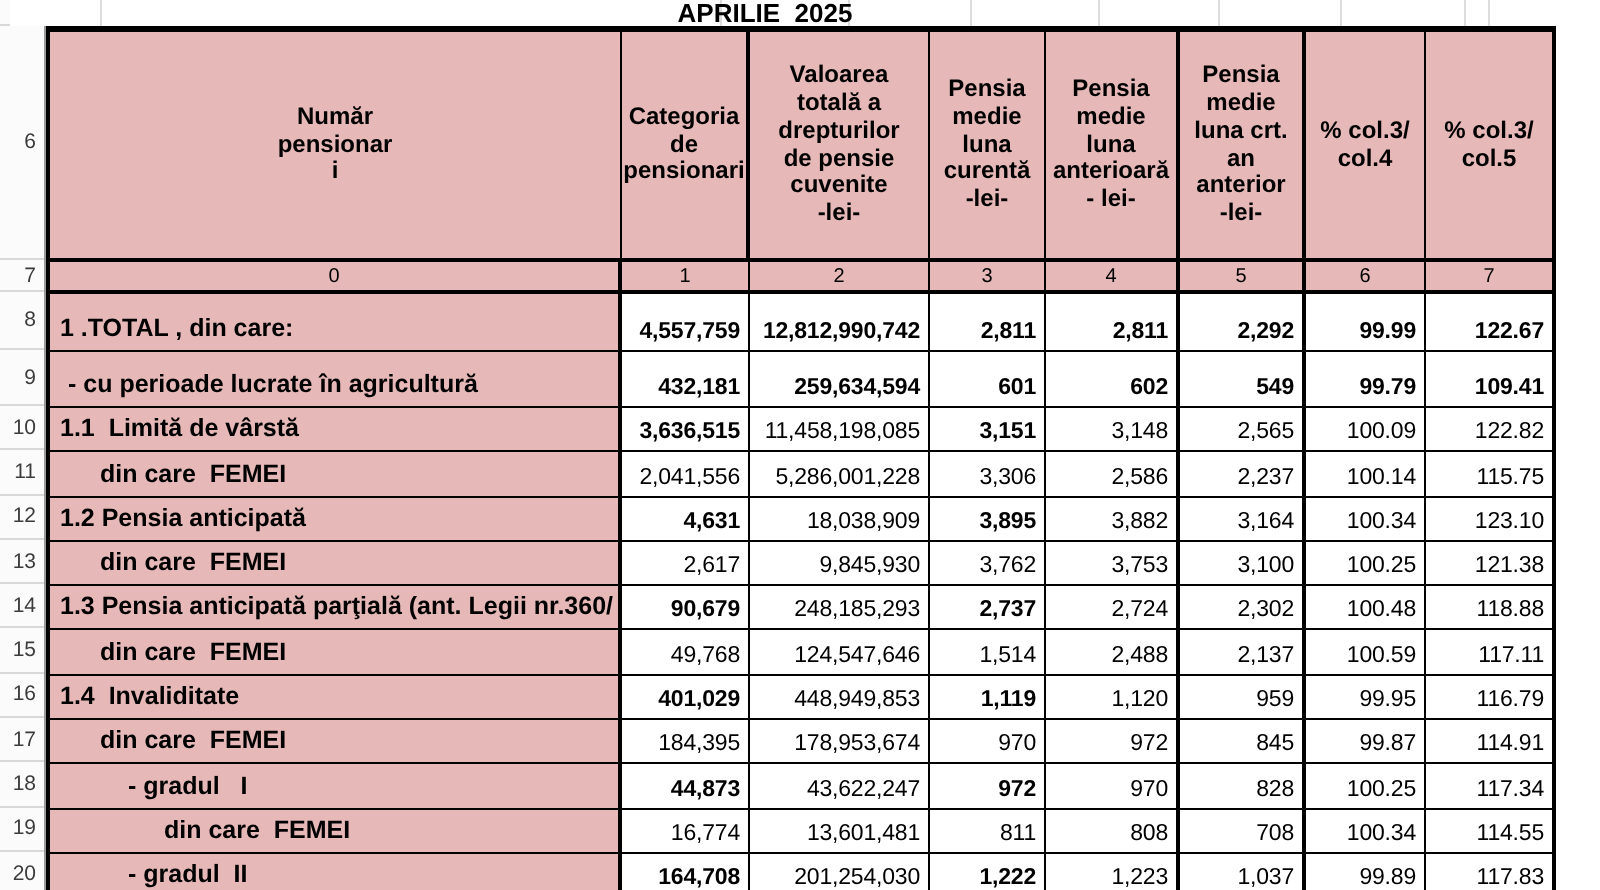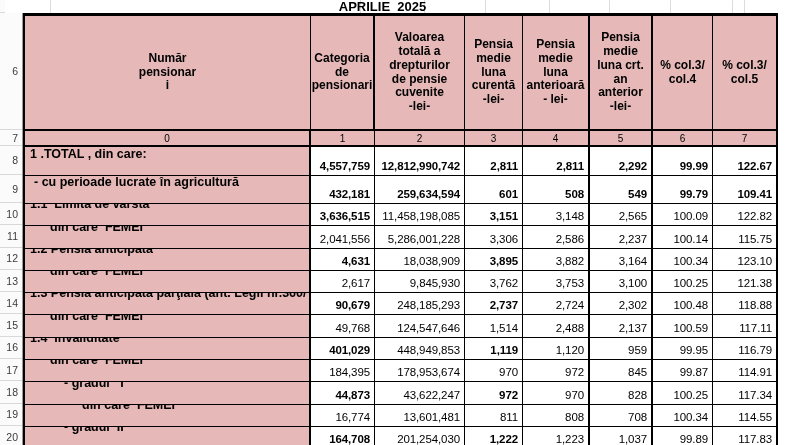--- a/index.html
+++ b/index.html
@@ -28,21 +28,21 @@
   .hrow{height:115px;}
   .hrow .c{background:#E6B9B8;align-items:center;justify-content:center;text-align:center;
            font-weight:bold;font-size:12px;line-height:1.14;white-space:pre-line;border-bottom-width:2px;}
   
   .nrow{height:16px;}
   .nrow .c{background:#E6B9B8;align-items:center;justify-content:center;font-size:10px;border-bottom-width:2px;}
   
   .r8{height:29px;}
   .r9{height:28px;}
   .rn{height:22.3px;}
-  .cat{background:#E6B9B8;font-weight:bold;font-size:12.5px;align-items:flex-end;white-space:pre;padding-bottom:14px;}
+  .cat{background:#E6B9B8;font-weight:bold;font-size:12.5px;align-items:flex-end;white-space:pre;padding-bottom:4px;}
   .v{background:#ffffff;justify-content:flex-end;align-items:flex-end;padding:0 4px 3px 0;font-size:11.5px;letter-spacing:-0.1px;}
   .b{font-weight:bold;padding-left:44px;}
   .ind0{padding-left:5px;}
   .ind1{padding-left:9px;}
   .ind2{padding-left:25px;}
   .ind3{padding-left:39px;}
   .ind4{padding-left:57px;}
 </style>
 </head>
 <body>
@@ -134,21 +134,21 @@
     <div class="c v b t2">2,292</div>
     <div class="c v b">99.99</div>
     <div class="c v b last">122.67</div>
   </div>
 
   <div class="tr r9">
     <div class="c cat t2 ind1">- cu perioade lucrate în agricultură</div>
     <div class="c v b">432,181</div>
     <div class="c v b">259,634,594</div>
     <div class="c v b">601</div>
-    <div class="c v b t2">508</div>
+    <div class="c v b t2">602</div>
     <div class="c v b t2">549</div>
     <div class="c v b">99.79</div>
     <div class="c v b last">109.41</div>
   </div>
 
   <div class="tr rn">
     <div class="c cat t2 ind0">1.1  Limită de vârstă</div>
     <div class="c v b">3,636,515</div>
     <div class="c v">11,458,198,085</div>
     <div class="c v b">3,151</div>

